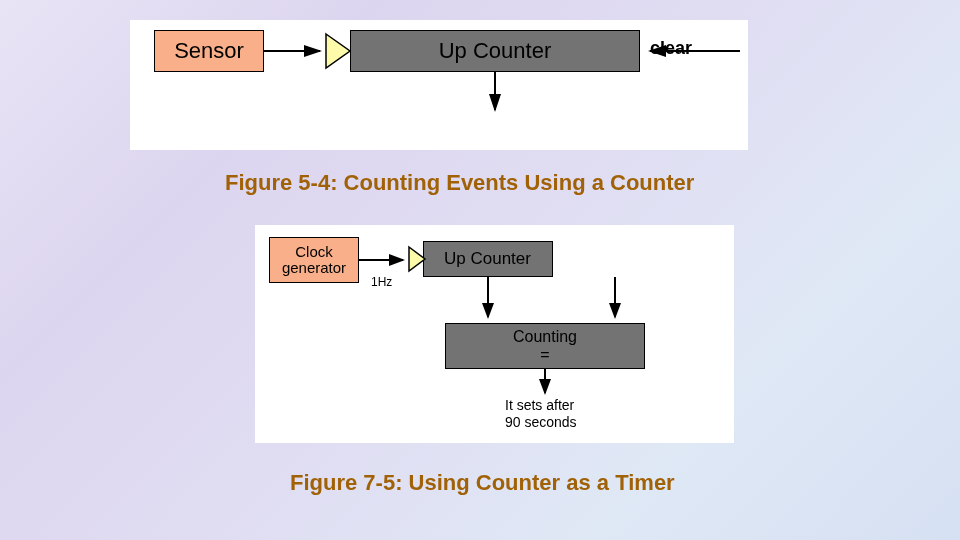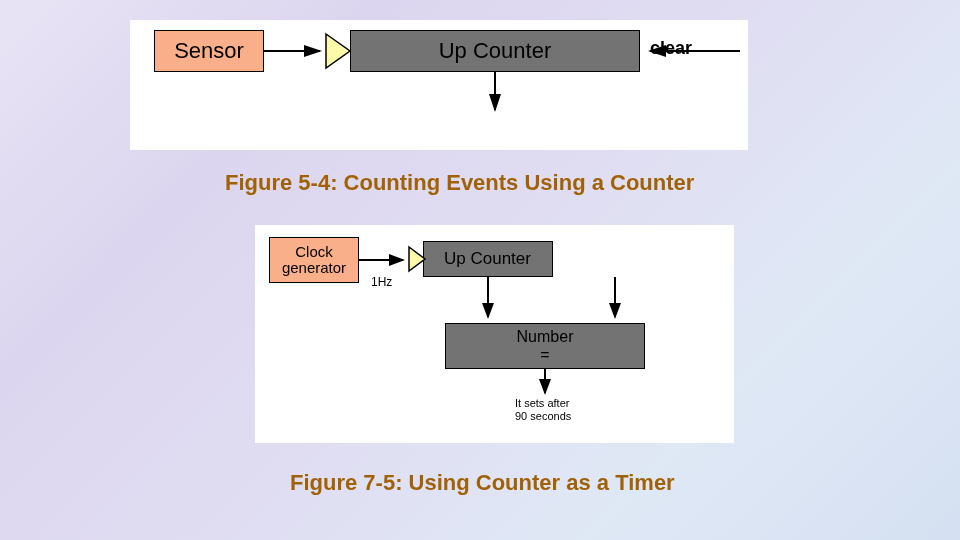--- a/index.html
+++ b/index.html
@@ -79,27 +79,27 @@
     <span>Clock</span>
     <span>generator</span>
   </div>
 
   <div class="box yellow" style="left:168px; top:16px; width:130px; height:36px; font-size:17px; justify-content:flex-start; padding-left:20px;">
     <span>Up Counter</span>
   </div>
 
 
   <div class="box yellow" style="left:190px; top:98px; width:200px; height:46px; font-size:16px; flex-direction:column; line-height:1.1;">
-    <span>Number</span>
+    <span>Counting</span>
     <span>=</span>
   </div>
 
   <div class="lbl" style="left:116px; top:10px; font-size:12px;margin-top:40px;">1Hz</div>
 
-  <div class="lbl" style="left:260px; top:172px; font-size:11px; line-height:1.2;">
+  <div class="lbl" style="left:250px; top:172px; font-size:14px; line-height:1.2;">
     <div>It sets after</div>
     <div>90 seconds</div>
   </div>
 
   <svg class="overlay" width="445" height="218">
     <defs>
       <marker id="ah2" markerWidth="9" markerHeight="9" refX="7" refY="3" orient="auto">
         <path d="M0,0 L8,3 L0,6 Z" fill="#000"></path>
       </marker>
     </defs>

